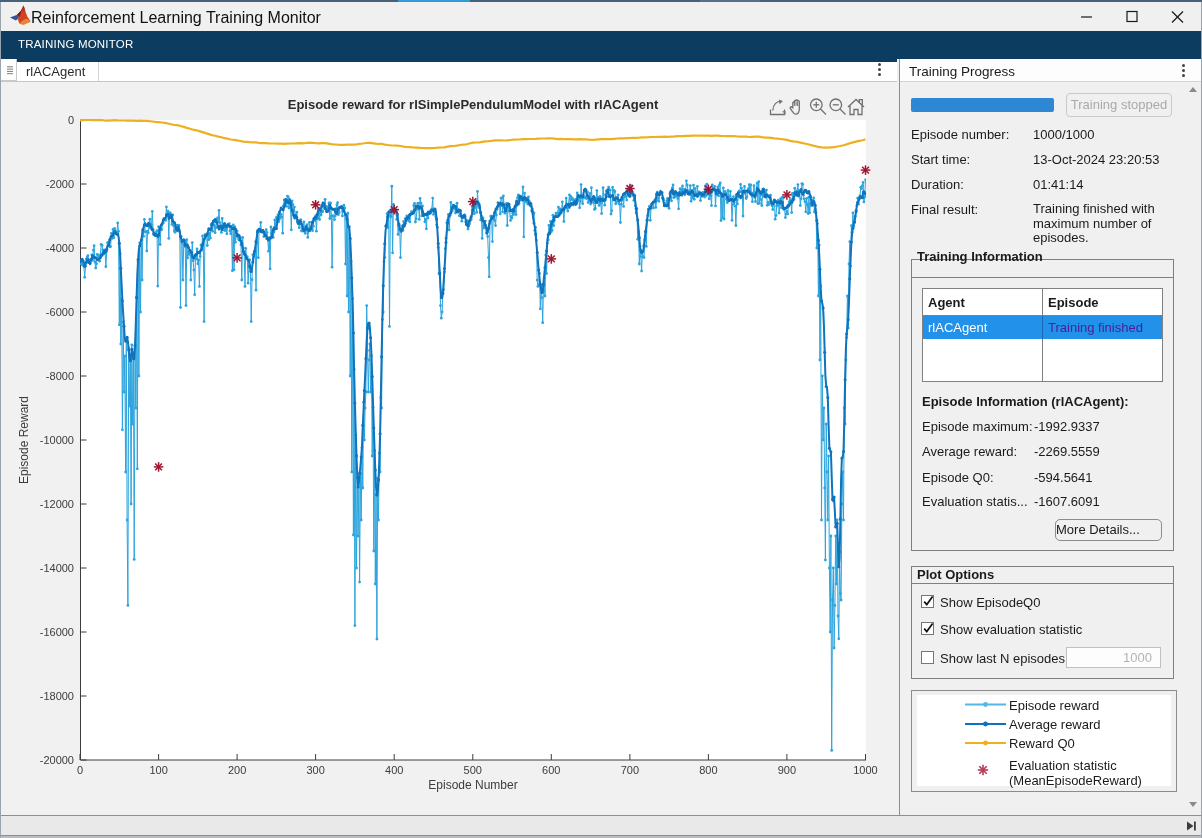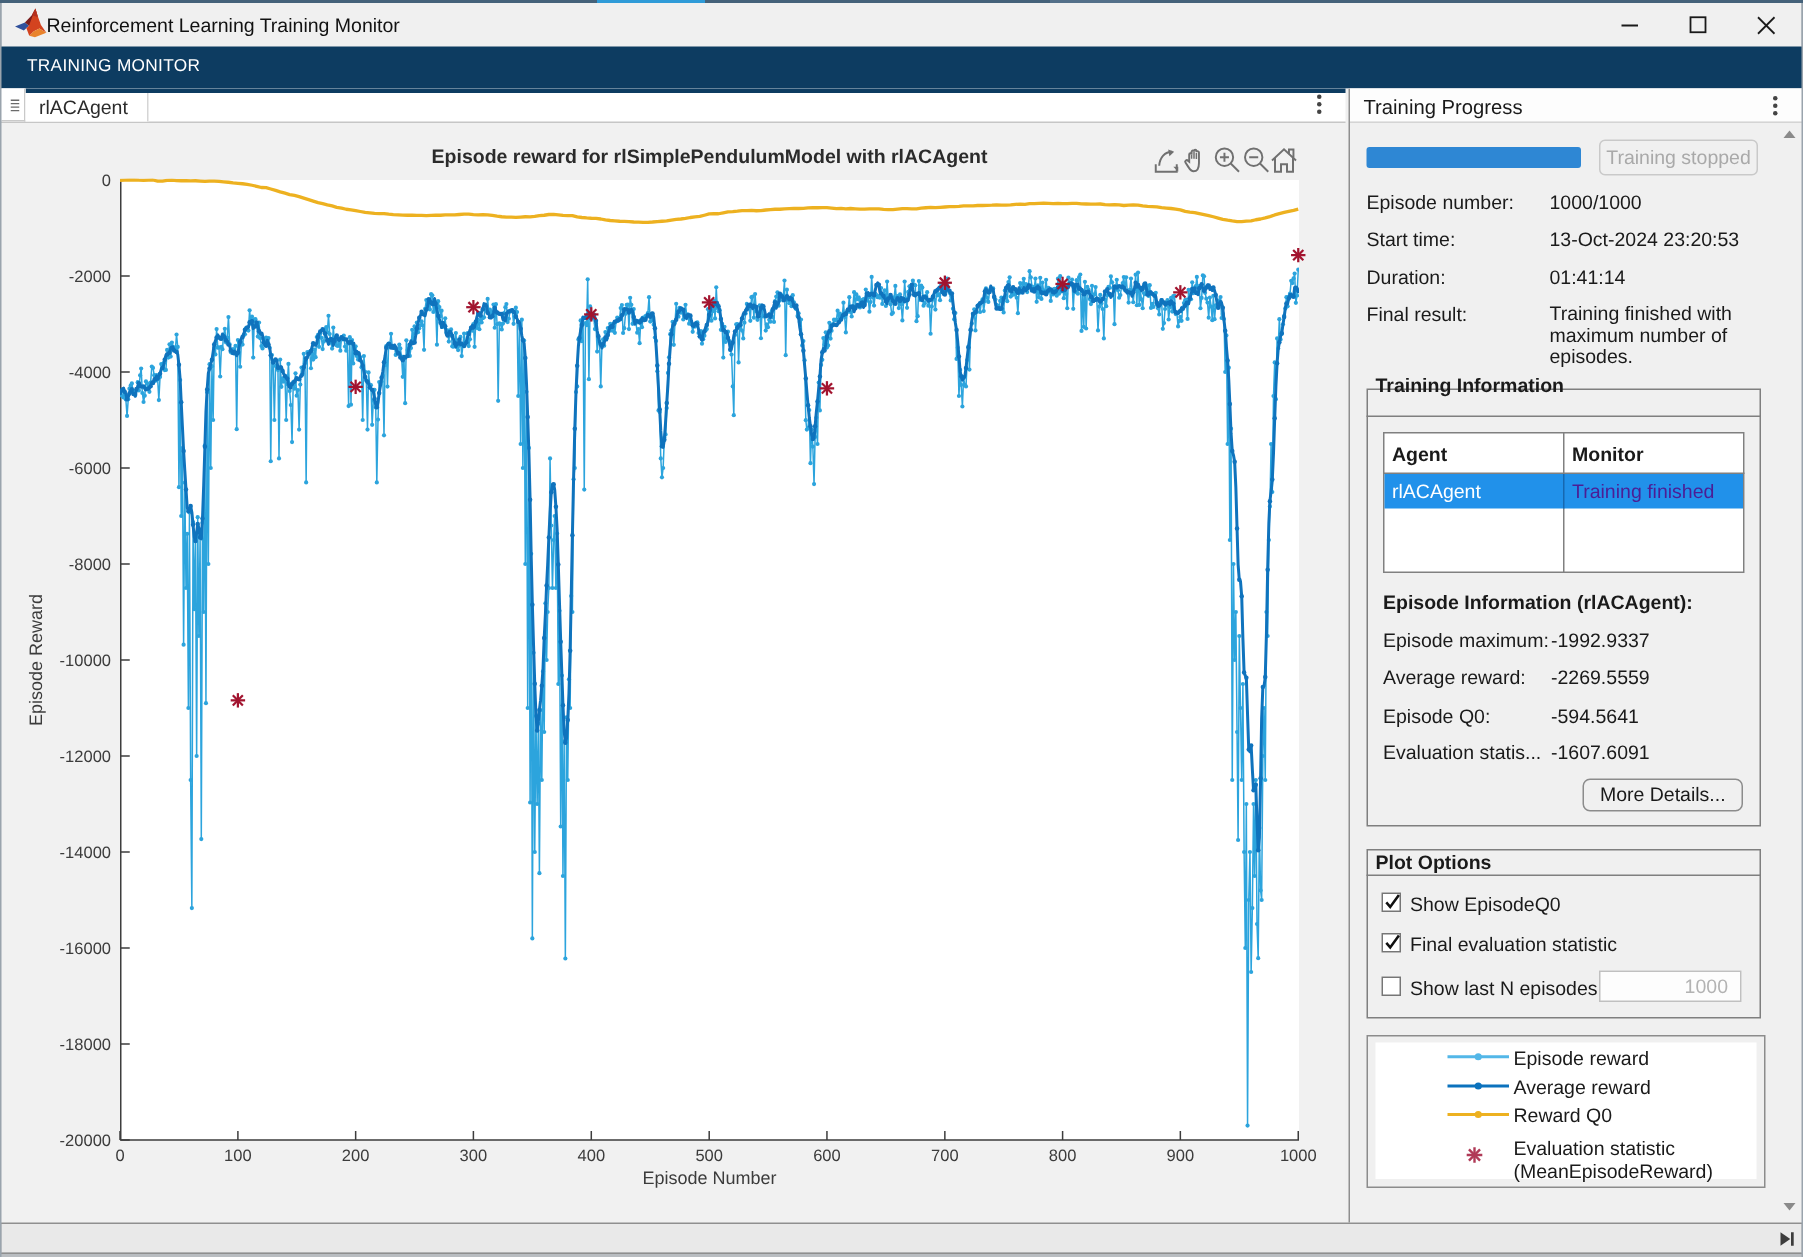--- a/index.html
+++ b/index.html
@@ -19,21 +19,21 @@
 <div class="abs" style="left:700px;top:0;width:60px;height:2px;background:#54708a"></div>
 
 <div class="abs" style="left:0;top:2px;width:1202px;height:29px;background:#f0f0f0;border-left:1px solid #9aa4ad;border-right:1px solid #9aa4ad"></div>
 <svg class="abs" style="left:9px;top:4px" width="24" height="23" viewBox="0 0 24 23">
 <path d="M1 13.6 L7.6 11 L10.3 13.2 L6.9 16.4 Z" fill="#30519c"></path>
 <path d="M10.3 13.2 L7.6 11 L12.2 6.2 L14.6 1.6 L16.2 6.8 L13.9 12 Z" fill="#7a1e1e"></path>
 <path d="M14.6 1.6 L16.2 6.8 L18.3 12.6 L21.9 17.8 L17.3 15 L13.6 16.9 L10.5 19.8 L8.6 14.9 L6.9 16.4 L10.3 13.2 Z" fill="#d3431f"></path>
 <path d="M14.6 1.6 L12.2 6.2 L16 7.4 Z" fill="#b32f1e"></path>
 <path d="M21.9 17.8 L17.3 15 L13.6 16.9 L10.5 19.8 L14.3 20.9 Z" fill="#e9832c"></path>
 </svg>
-<div class="abs lbl" style="left:31px;top:9px;font-size:13px;color:#111">Reinforcement Learning Training Monitor</div>
+<div class="abs lbl" style="left:31px;top:9px;font-size:16px;color:#111">Reinforcement Learning Training Monitor</div>
 <svg class="abs" style="left:1070px;top:2px" width="132" height="29" viewBox="0 0 132 29" fill="none" stroke="#1a1a1a" stroke-width="1.2">
 <line x1="11" y1="15" x2="22" y2="15"></line>
 <rect x="57" y="9.5" width="10" height="10"></rect>
 <line x1="102" y1="9.5" x2="113" y2="20.5"></line>
     <line x1="113" y1="9.5" x2="102" y2="20.5"></line>
 </svg>
 
 <div class="abs" style="left:0;top:31px;width:1202px;height:28px;background:#0d3c61"></div>
 <div class="abs" style="left:18px;top:38px;font-size:11.5px;font-weight:normal;color:#fff;letter-spacing:0.2px">TRAINING MONITOR</div>
 
@@ -1740,51 +1740,51 @@
 <div class="abs lbl" style="left:1033px;top:202px;width:150px;white-space:normal;line-height:14.5px">Training finished with maximum number of episodes.</div>
 
 <div class="abs" style="left:911px;top:259px;width:263px;height:292px;border:1px solid #7f7f7f"></div>
 <div class="abs lbl bold" style="left:917px;top:249px">Training Information</div>
 <div class="abs" style="left:911px;top:277px;width:263px;height:1px;background:#7f7f7f"></div>
 
 <div class="abs" style="left:922px;top:288px;width:241px;height:94px;border:1px solid #808080;background:#fff"></div>
 <div class="abs" style="left:922px;top:315px;width:241px;height:1px;background:#808080"></div>
 <div class="abs" style="left:1042px;top:288px;width:1px;height:94px;background:#808080"></div>
 <div class="abs lbl bold" style="left:928px;top:295px">Agent</div>
-<div class="abs lbl bold" style="left:1048px;top:295px">Monitor</div>
+<div class="abs lbl bold" style="left:1048px;top:295px">Episode</div>
 <div class="abs" style="left:923px;top:316px;width:239px;height:23px;background:#2191ea"></div>
 <div class="abs" style="left:1042px;top:316px;width:1px;height:23px;background:#1668b0"></div>
 <div class="abs lbl" style="left:928px;top:320px;color:#fff">rlACAgent</div>
 <div class="abs lbl" style="left:1048px;top:320px;color:#4c1d95">Training finished</div>
 <div class="abs lbl bold" style="left:922px;top:394px">Episode Information (rlACAgent):</div>
 <div class="abs lbl" style="left:922px;top:419px">Episode maximum:</div>
 <div class="abs lbl" style="left:1034px;top:419px">-1992.9337</div>
 <div class="abs lbl" style="left:922px;top:444px">Average reward:</div>
 <div class="abs lbl" style="left:1034px;top:444px">-2269.5559</div>
 <div class="abs lbl" style="left:922px;top:470px">Episode Q0:</div>
 <div class="abs lbl" style="left:1034px;top:470px">-594.5641</div>
 <div class="abs lbl" style="left:922px;top:494px">Evaluation statis...</div>
 <div class="abs lbl" style="left:1034px;top:494px">-1607.6091</div>
-<div class="abs" style="left:1055px;top:519px;width:107px;height:22px;border:1px solid #8c8c8c;border-radius:5px;font-size:13px;color:#1a1a1a;text-align:center;line-height:20px">More Details...</div>
+<div class="abs" style="left:1055px;top:519px;width:107px;height:22px;border:1px solid #8c8c8c;border-radius:5px;font-size:13px;color:#1a1a1a;line-height:20px">More Details...</div>
 
 <div class="abs" style="left:911px;top:566px;width:263px;height:113px;border:1px solid #7f7f7f"></div>
 <div class="abs lbl bold" style="left:917px;top:567px">Plot Options</div>
 <div class="abs" style="left:911px;top:583px;width:263px;height:1px;background:#7f7f7f"></div>
 <div class="cb" style="left:921px;top:595px">
     <svg width="13" height="13" viewBox="0 0 13 13" style="position:absolute;left:-0.5px;top:-1px">
       <path d="M2.2 6.6 L4.8 9.6 L10.6 1.6" fill="none" stroke="#111" stroke-width="1.7"></path>
     </svg>
   </div>
 <div class="abs lbl" style="left:940px;top:595px">Show EpisodeQ0</div>
 <div class="cb" style="left:921px;top:622px">
     <svg width="13" height="13" viewBox="0 0 13 13" style="position:absolute;left:-0.5px;top:-1px">
       <path d="M2.2 6.6 L4.8 9.6 L10.6 1.6" fill="none" stroke="#111" stroke-width="1.7"></path>
     </svg>
   </div>
-<div class="abs lbl" style="left:940px;top:622px">Final evaluation statistic</div>
+<div class="abs lbl" style="left:940px;top:622px">Show evaluation statistic</div>
 <div class="cb" style="left:921px;top:651px"></div>
 <div class="abs lbl" style="left:940px;top:651px">Show last N episodes</div>
 <div class="abs" style="left:1066px;top:647px;width:95px;height:21px;border:1px solid #c0c0c0;background:#fdfdfd;font-size:13px;color:#b3b3b3;text-align:right;line-height:19px;padding-right:8px">1000</div>
 
 <div class="abs" style="left:911px;top:690px;width:266px;height:102px;border:1px solid #8c8c8c;background:#f0f0f0"></div>
 <div class="abs" style="left:917px;top:695px;width:254px;height:91px;background:#fff"><svg width="254" height="91" viewBox="0 0 254 91">
 <g stroke-width="2">
 <line x1="48" y1="9.5" x2="89" y2="9.5" stroke="#53B7E8"></line>
 <line x1="48" y1="29" x2="89" y2="29" stroke="#0B72BD"></line>
 <line x1="48" y1="48" x2="89" y2="48" stroke="#EDB120"></line>

